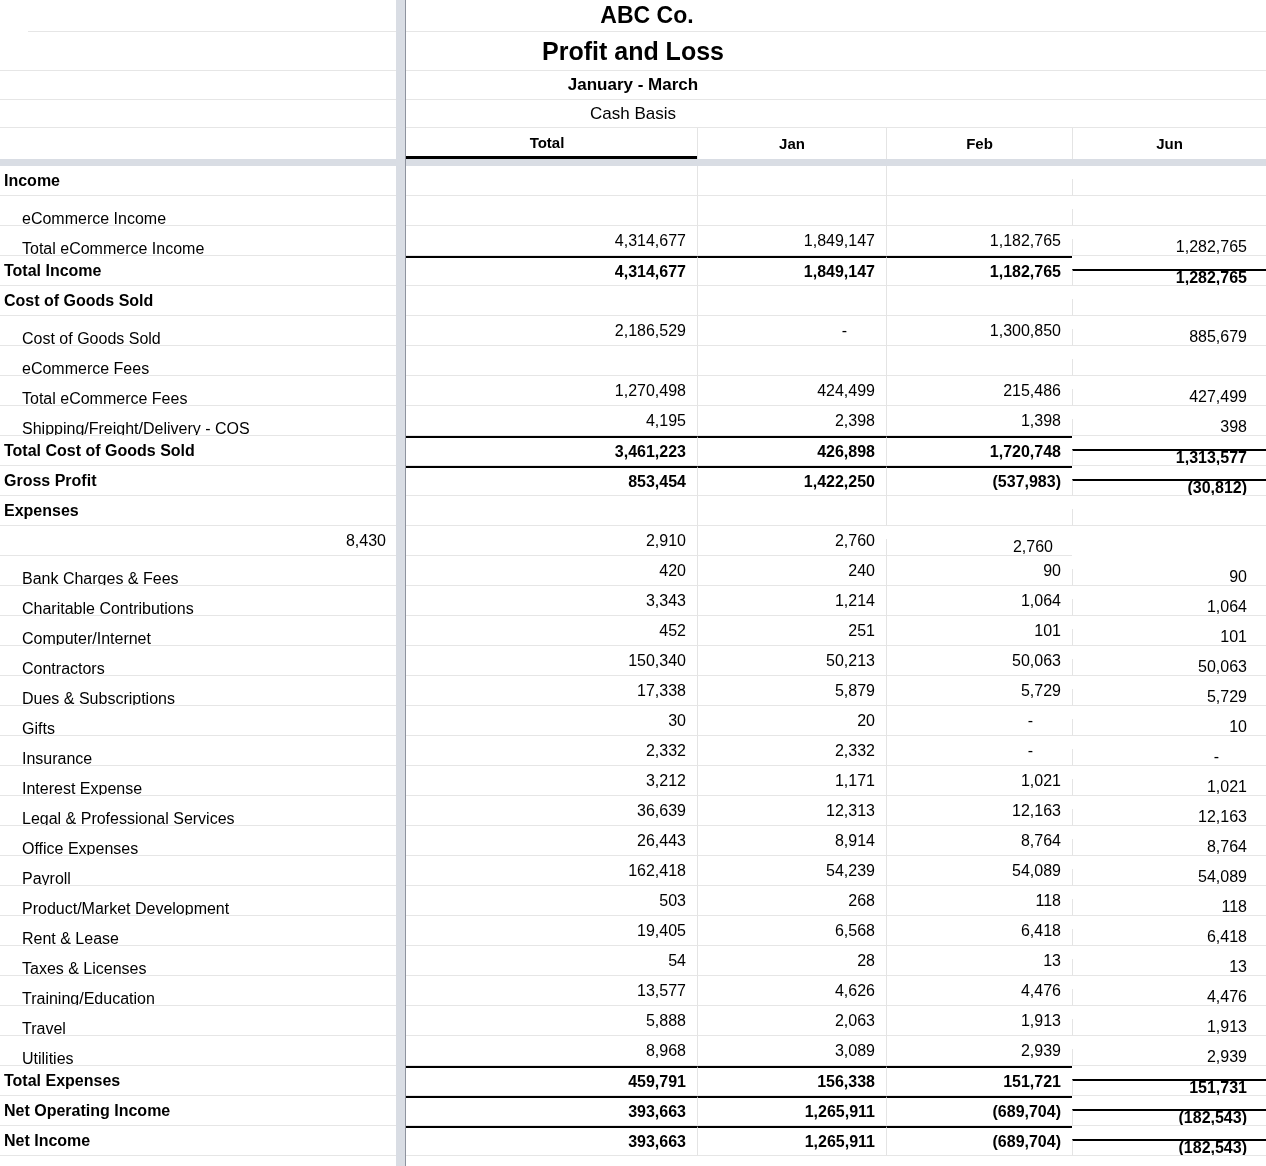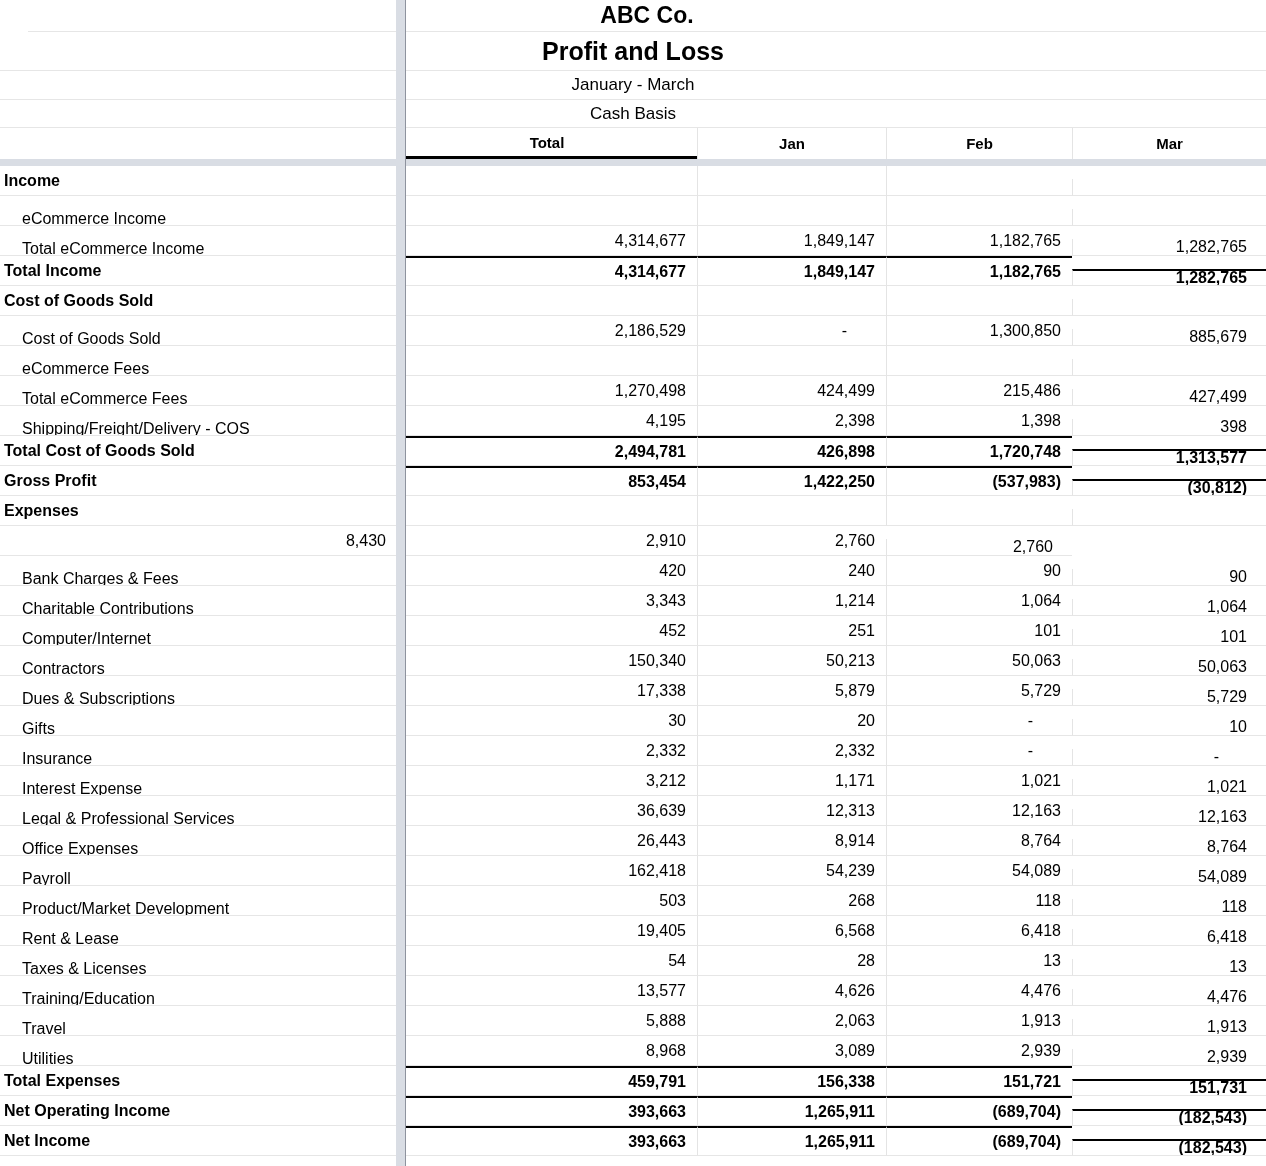--- a/index.html
+++ b/index.html
@@ -36,21 +36,21 @@
   .trow {
     display: flex;
     align-items: center;
     justify-content: center;
     border-bottom: 1px solid #e6e6e6;
     box-sizing: border-box;
     white-space: nowrap;
   }
   .t-company { height: 32px; font-size: 23px; font-weight: bold; margin-left: 28px; }
   .t-report  { height: 39px; font-size: 25px; font-weight: bold; }
-  .t-period  { height: 29px; font-size: 17px; font-weight: normal; }
+  .t-period  { height: 29px; font-size: 17px; font-weight: bold; }
   .t-basis   { height: 28px; font-size: 17px; font-weight: normal; }
   
   .grid {
     display: grid;
     grid-template-columns: 397px 300px 189px 186px 194px;
     box-sizing: border-box;
   }
   .headrow { height: 31px; }
   .headrow .cell {
     font-size: 15px;
@@ -94,21 +94,21 @@
   <div class="trow t-company">ABC Co.</div>
   <div class="trow t-report">Profit and Loss</div>
   <div class="trow t-period">January - March</div>
   <div class="trow t-basis">Cash Basis</div>
 
   <div class="grid headrow">
     <div class="cell hc0"></div>
     <div class="cell hc1">Total</div>
     <div class="cell hc2">Jan</div>
     <div class="cell hc3">Feb</div>
-    <div class="cell hc4">Mar</div>
+    <div class="cell hc4">Jun</div>
   </div>
 
   <div class="hband"></div>
 
   <div id="rows">
       <div class="grid row sectionrow">
         <div class="cell label">Income</div>
         <div class="cell val col0"></div>
         <div class="cell val col1"></div>
         <div class="cell val col2"></div>
@@ -165,21 +165,21 @@
       </div>
       <div class="grid row">
         <div class="cell label indent">Shipping/Freight/Delivery - COS</div>
         <div class="cell val col0">4,195</div>
         <div class="cell val col1">2,398</div>
         <div class="cell val col2">1,398</div>
         <div class="cell val col3">398</div>
       </div>
       <div class="grid row boldrow topline">
         <div class="cell label">Total Cost of Goods Sold</div>
-        <div class="cell val col0">2,494,781</div>
+        <div class="cell val col0">3,461,223</div>
         <div class="cell val col1">426,898</div>
         <div class="cell val col2">1,720,748</div>
         <div class="cell val col3">1,313,577</div>
       </div>
       <div class="grid row boldrow topline">
         <div class="cell label">Gross Profit</div>
         <div class="cell val col0">853,454</div>
         <div class="cell val col1">1,422,250</div>
         <div class="cell val col2">(537,983)</div>
         <div class="cell val col3">(30,812)</div>

